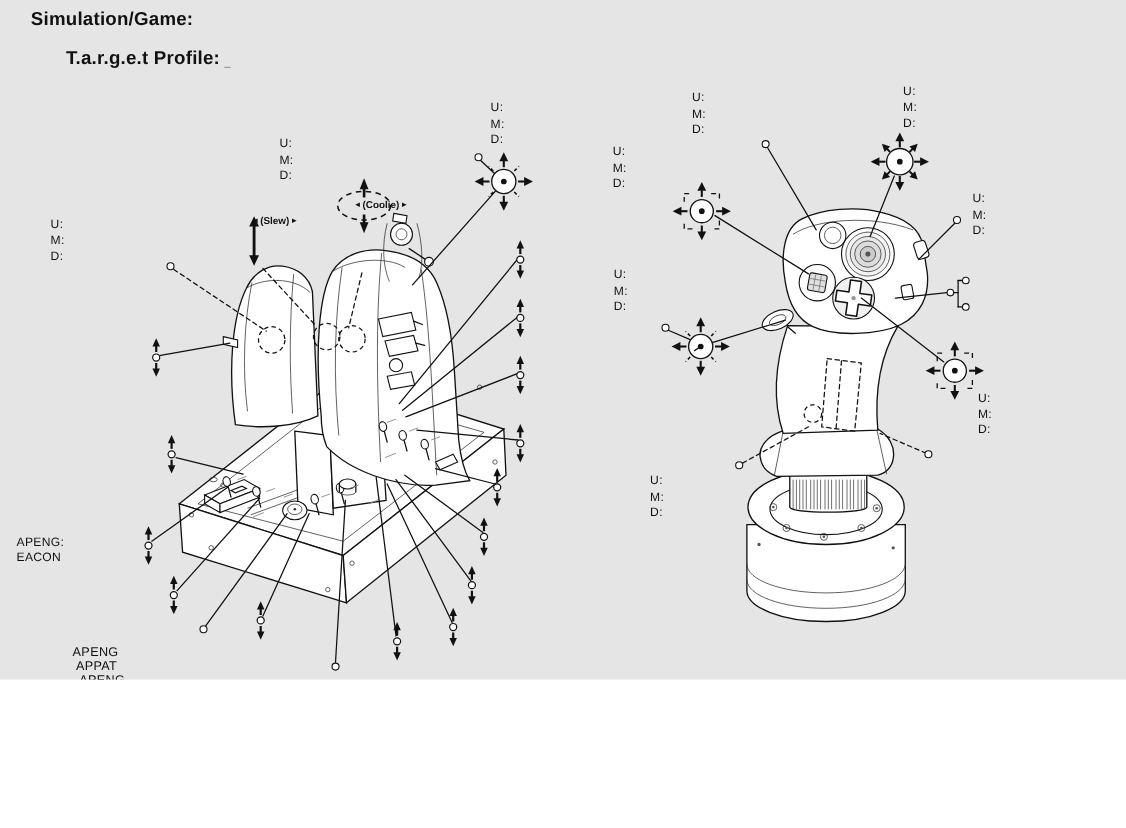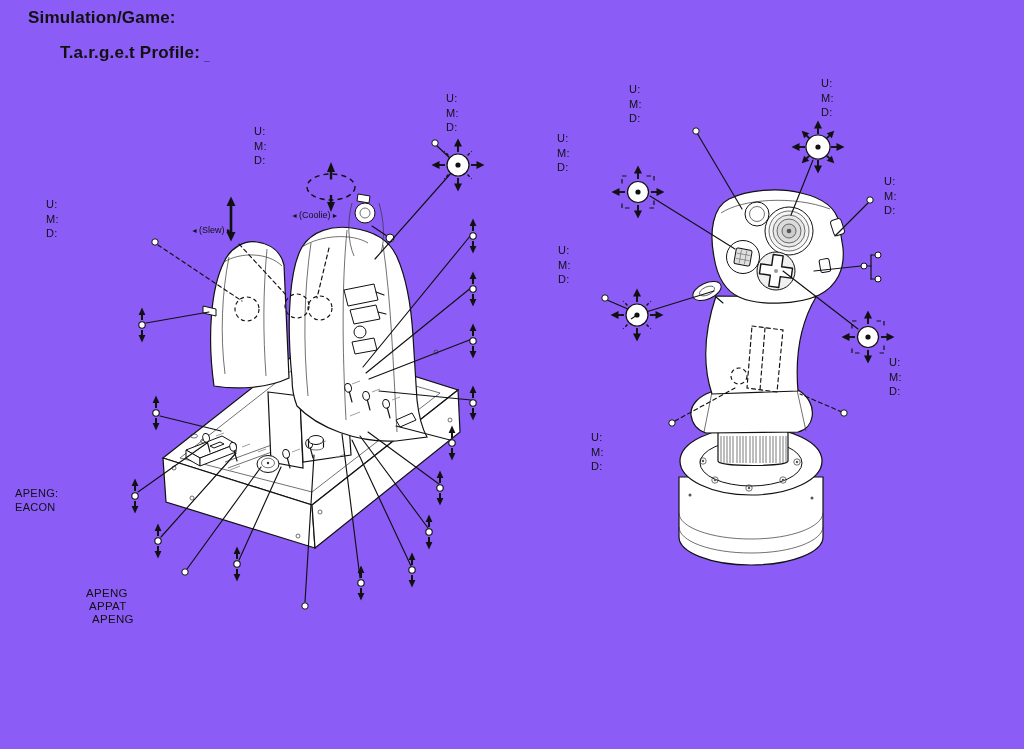--- a/index.html
+++ b/index.html
@@ -1,31 +1,31 @@
 <!DOCTYPE html>
 <html><head>
 <meta charset="utf-8">
 <style>
   html,body{margin:0;padding:0;background:#fff;}
-  .canvas{position:relative;width:1024px;height:749px;background:#8b5cf6;overflow:hidden;
+  .canvas{position:relative;width:1024px;height:618px;background:#e5e5e5;overflow:hidden;
           font-family:"Liberation Sans",sans-serif;color:#111;}
   .canvas svg{position:absolute;left:0;top:0;}
   .txt{position:absolute;white-space:nowrap;}
   .title{font-weight:bold;font-size:17px;letter-spacing:.2px;}
   .blank{font-size:10px;font-weight:bold;vertical-align:-2px;margin-left:4px;}
   .umd{position:absolute;font-size:11px;line-height:14.5px;letter-spacing:.3px;}
   .umd span{display:block;}
   .eac{position:absolute;font-size:11px;line-height:14px;letter-spacing:.3px;}
   .eac span{display:block;}
   .ap{position:absolute;font-size:11.5px;line-height:13px;letter-spacing:.3px;}
   .ap span{display:block;}
   .ap span:nth-child(2){padding-left:3px;}
   .ap span:nth-child(3){padding-left:6px;}
-  .hatlbl{position:absolute;width:80px;display:flex;align-items:center;justify-content:flex-start;
-          gap:1px;font-size:9px;font-weight:normal;margin-top:29px;}
+  .hatlbl{position:absolute;width:80px;display:flex;align-items:center;justify-content:flex-end;
+          gap:1px;font-size:9px;font-weight:bold;}
   .hatlbl .ah{font-size:7px;line-height:9px;}
   
   .ln{stroke:#111;stroke-width:1.15;fill:none;stroke-linecap:round;}
   .lnd{stroke:#111;stroke-width:1.15;fill:none;stroke-dasharray:4 3.2;stroke-linecap:round;}
   .wh{fill:#fff;stroke:#111;stroke-width:1.2;}
   .whl{fill:#fff;stroke:#111;stroke-width:1;}
   .thin{stroke:#333;stroke-width:.7;fill:none;}
   .gray{stroke:#888;stroke-width:.8;fill:none;}
   .ink{fill:#111;}
   .dashc{fill:none;stroke:#111;stroke-width:1.15;stroke-dasharray:4 3;}
@@ -427,21 +427,21 @@
   <div class="umd" style="left:591px;top:430px;">
     <span>U:</span>
     <span>M:</span>
     <span>D:</span>
   </div>
 
   <div class="eac" style="left:15px;top:486px;">
     <span>APENG:</span>
     <span>EACON</span>
   </div>
-  <div class="ap" style="left:86px;top:587px;">
+  <div class="ap" style="left:66px;top:587px;">
     <span>APENG</span>
     <span>APPAT</span>
     <span>APENG</span>
   </div>
 
   <div class="hatlbl" style="left:291px;top:181px;">
     <span class="ah">◄</span>
     <span>(Coolie)</span>
     <span class="ah">►</span>
   </div>

